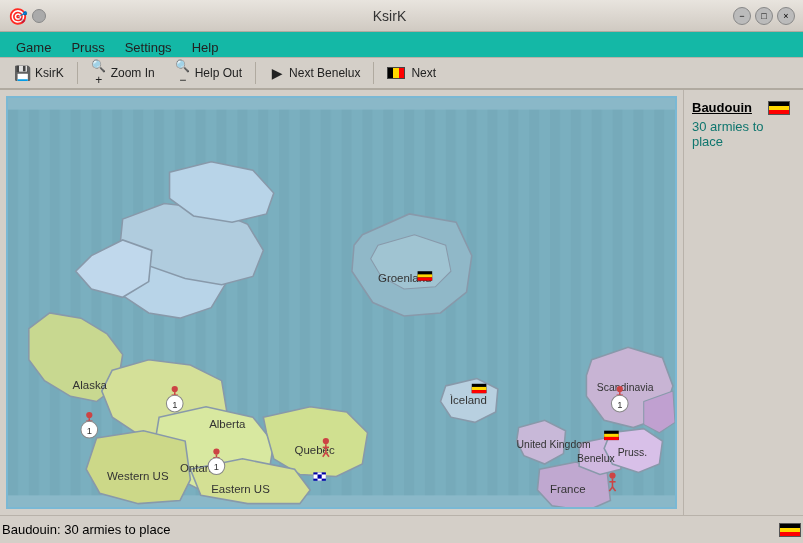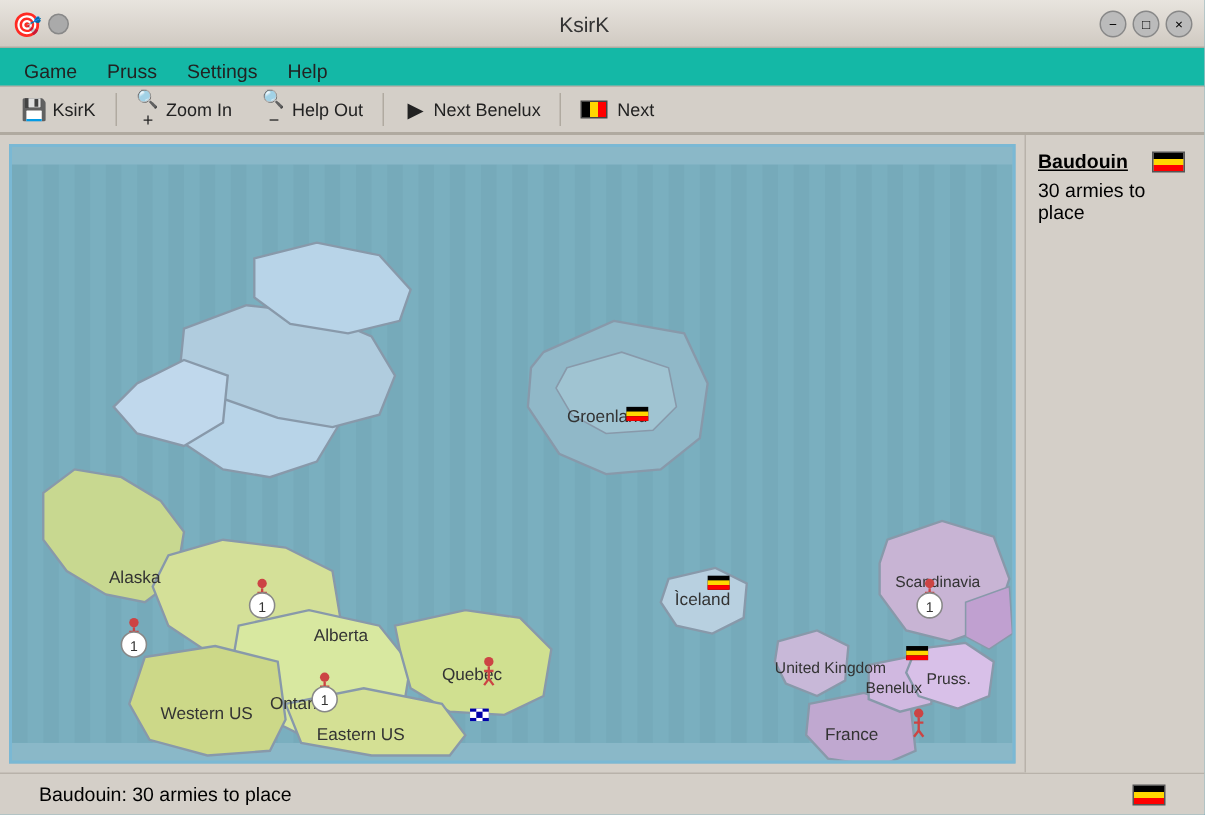--- a/index.html
+++ b/index.html
@@ -156,33 +156,33 @@
     }
     #player-flag {
       display: inline-flex;
       width: 22px;
       height: 14px;
       background: linear-gradient(to bottom, #000 33%, #FFD700 33%, #FFD700 66%, #FF0000 66%);
       border: 1px solid #555;
     }
     #armies-text {
       font-size: 13px;
-      color: #000000;
+      color: #0f766e;
       margin-top: 4px;
     }
 
     
     #statusbar {
       height: 28px;
       background: #d4cfc8;
       border-top: 1px solid #b8b2aa;
       display: flex;
       align-items: center;
       justify-content: space-between;
-      padding: 0 26px;
+      padding: 0 2px;
       font-size: 13px;
     }
     #status-flag {
       display: inline-flex;
       width: 22px;
       height: 14px;
       background: linear-gradient(to bottom, #000 33%, #FFD700 33%, #FFD700 66%, #FF0000 66%);
       border: 1px solid #555;
     }
 

